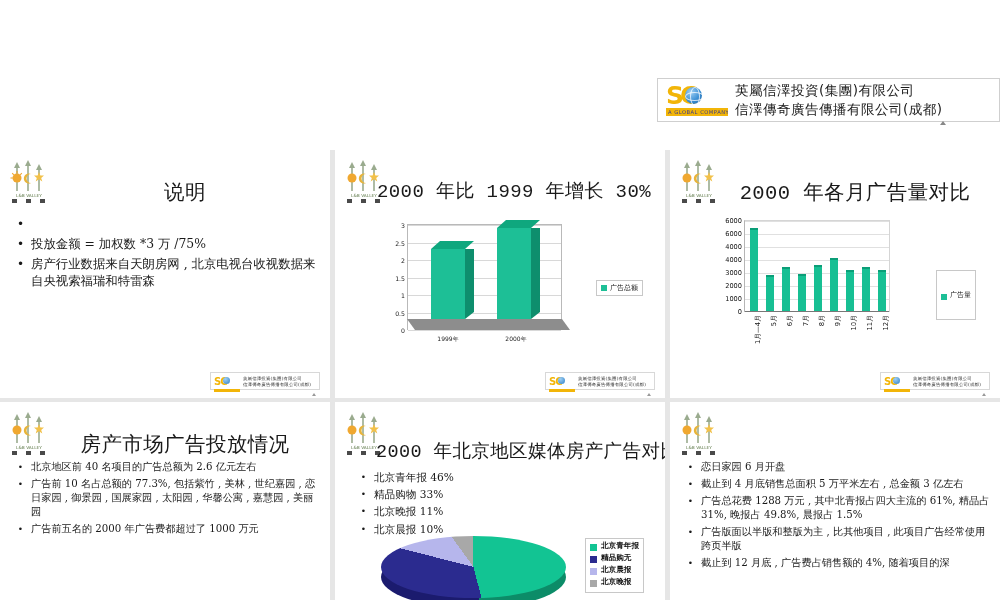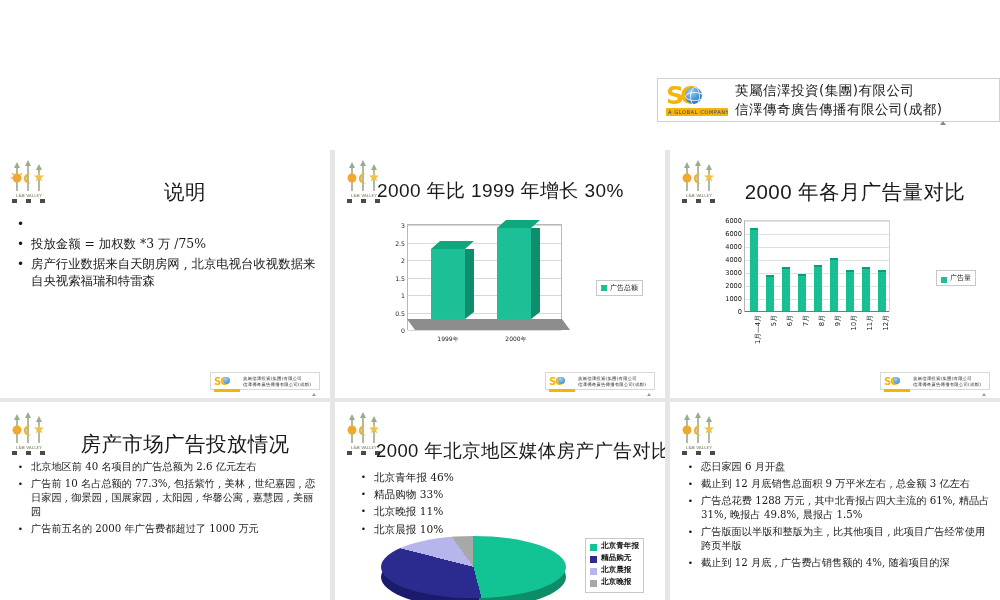--- a/index.html
+++ b/index.html
@@ -56,21 +56,21 @@
   }
   .gap { background: #e6e6e6; }
   .slide { background: #ffffff; position: relative; overflow: hidden; }
 
   
   .corner-logo { position: absolute; left: 6px; top: 8px; width: 46px; height: 46px; }
 
   
   .slide-title {
     position: absolute; top: 28px; left: 50px; right: 10px;
-    text-align: center; font-family: Liberation Sans, sans-serif;
+    text-align: center; font-family: Liberation Mono, monospace;
     font-size: 20.5px; color: #1a1a1a; white-space: nowrap; letter-spacing: .4px;
   }
   .slide-title.shift { text-align: left; left: 42px; font-size: 19px; }
   .slide-title.tight { font-size: 18.5px; }
 
   
   .bullets { position: absolute; left: 16px; right: 10px; top: 66px; }
   .bullet { display: flex; gap: 6px; margin-bottom: 3px; align-items: flex-start; }
   .bullet .dot {
     flex: 0 0 auto; font-size: 12px; line-height: 17px; color: #1a1a1a; width: 9px; text-align: center;
@@ -147,21 +147,21 @@
            font: 6.6px "DejaVu Sans", sans-serif; color: #111; white-space: nowrap; }
   .c3-bar { position: absolute; bottom: 1px; width: 8px; background: #17BF93; }
   .c3-bar .cap { position: absolute; left: 0; top: -2px; width: 8px; height: 2px; background: #0B9E78; }
   .c3-xl {
     position: absolute; top: 95px; font: 6.8px "DejaVu Sans", sans-serif; color: #111;
     transform-origin: left top; transform: rotate(-90deg) translateX(-100%);
     white-space: nowrap;
   }
   .c3-legend {
     position: absolute; right: -52px; top: 50px; border: 1px solid #c8c8c8; background: #fff;
-    display: flex; align-items: flex-end; gap: 3px; padding: 2px 4px;
+    display: flex; align-items: flex-end; gap: 3px; padding: 19px 4px;
   }
 
   
   .pie-wrap { position: absolute; left: 46px; bottom: -18px; width: 200px; height: 86px; }
   .pie-side {
     position: absolute; left: 0; top: 14px; width: 185px; height: 62px; border-radius: 50%;
     background: conic-gradient(from 0deg,
       #0C8C68 0deg 165.6deg,
       #1B1B6E 165.6deg 284.4deg,
       #8A8AC8 284.4deg 324deg,
@@ -573,21 +573,21 @@
             <rect x="34" y="41" width="5" height="4" fill="#4a4a4a"></rect>
         </svg>
       </div>
       <div class="bullets small" style="top:58px">
         <div class="bullet">
             <span class="dot">•</span>
             <span class="btxt">恋日家园 6 月开盘</span>
           </div>
         <div class="bullet">
             <span class="dot">•</span>
-            <span class="btxt">截止到 12 月底销售总面积 9 万平米左右 , 总金额 3 亿左右</span>
+            <span class="btxt">截止到 4 月底销售总面积 5 万平米左右 , 总金额 3 亿左右</span>
           </div>
         <div class="bullet">
             <span class="dot">•</span>
             <span class="btxt">广告总花费 1288 万元 , 其中北青报占四大主流的 61%, 精品占 31%, 晚报占 49.8%, 晨报占 1.5%</span>
           </div>
         <div class="bullet">
             <span class="dot">•</span>
             <span class="btxt">广告版面以半版和整版为主 , 比其他项目 , 此项目广告经常使用跨页半版</span>
           </div>
         <div class="bullet">

